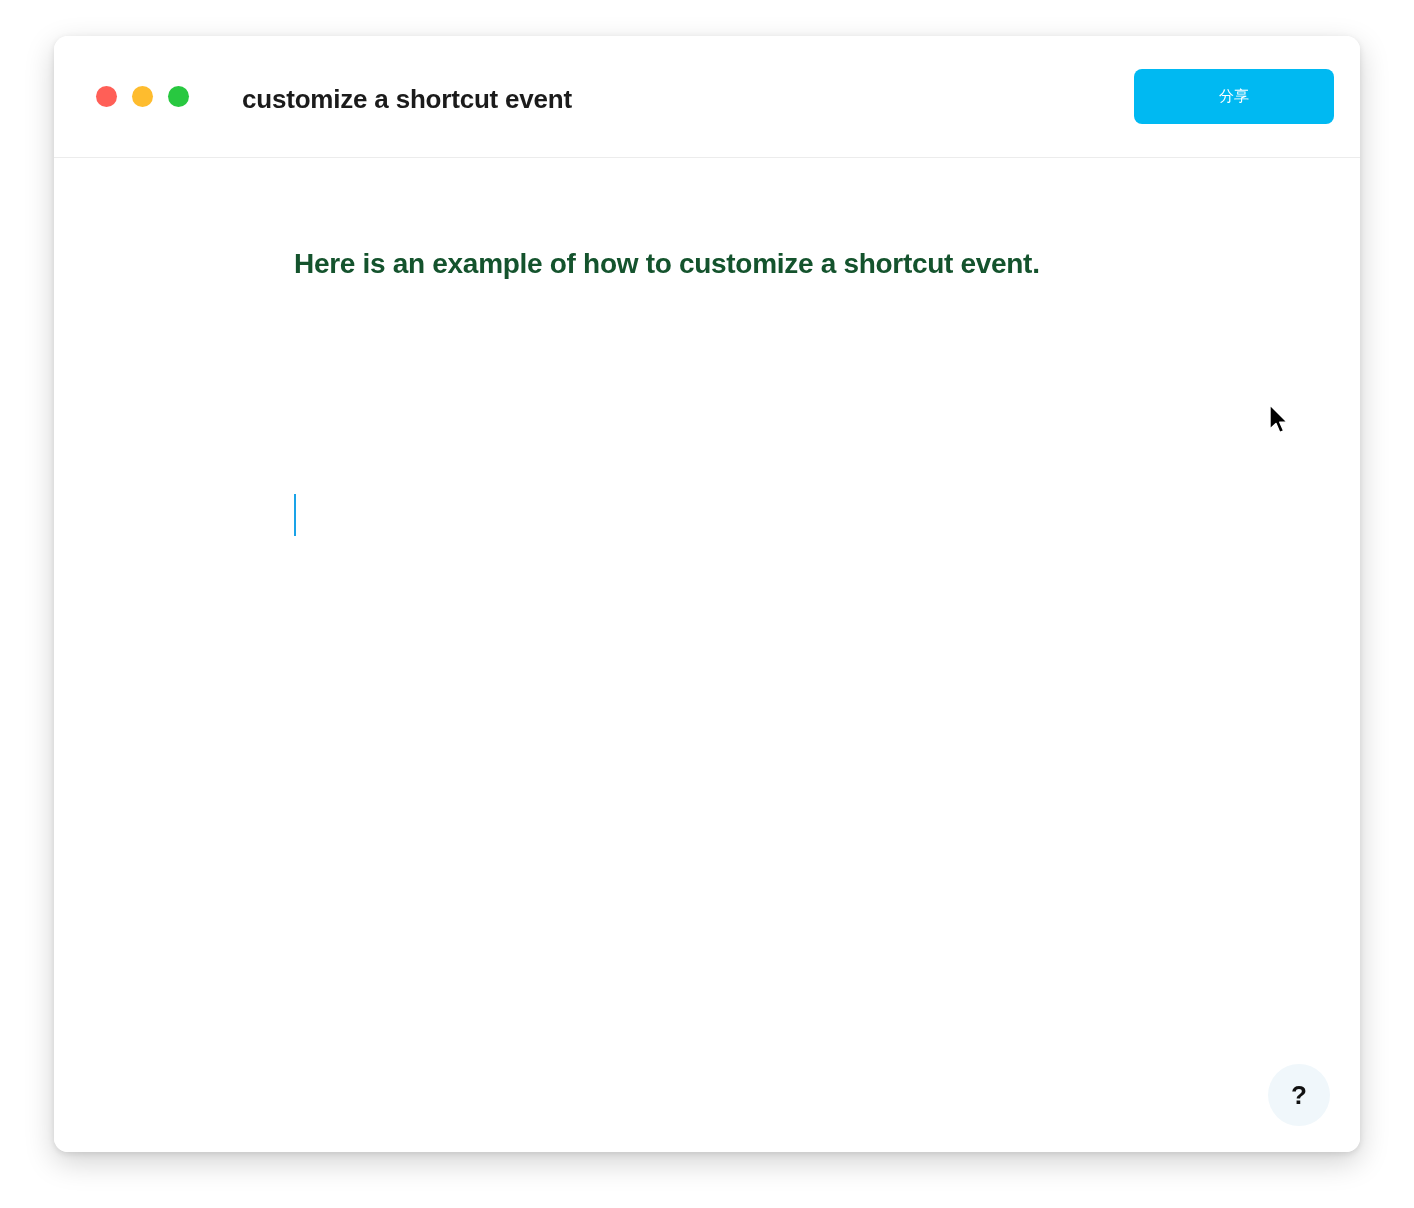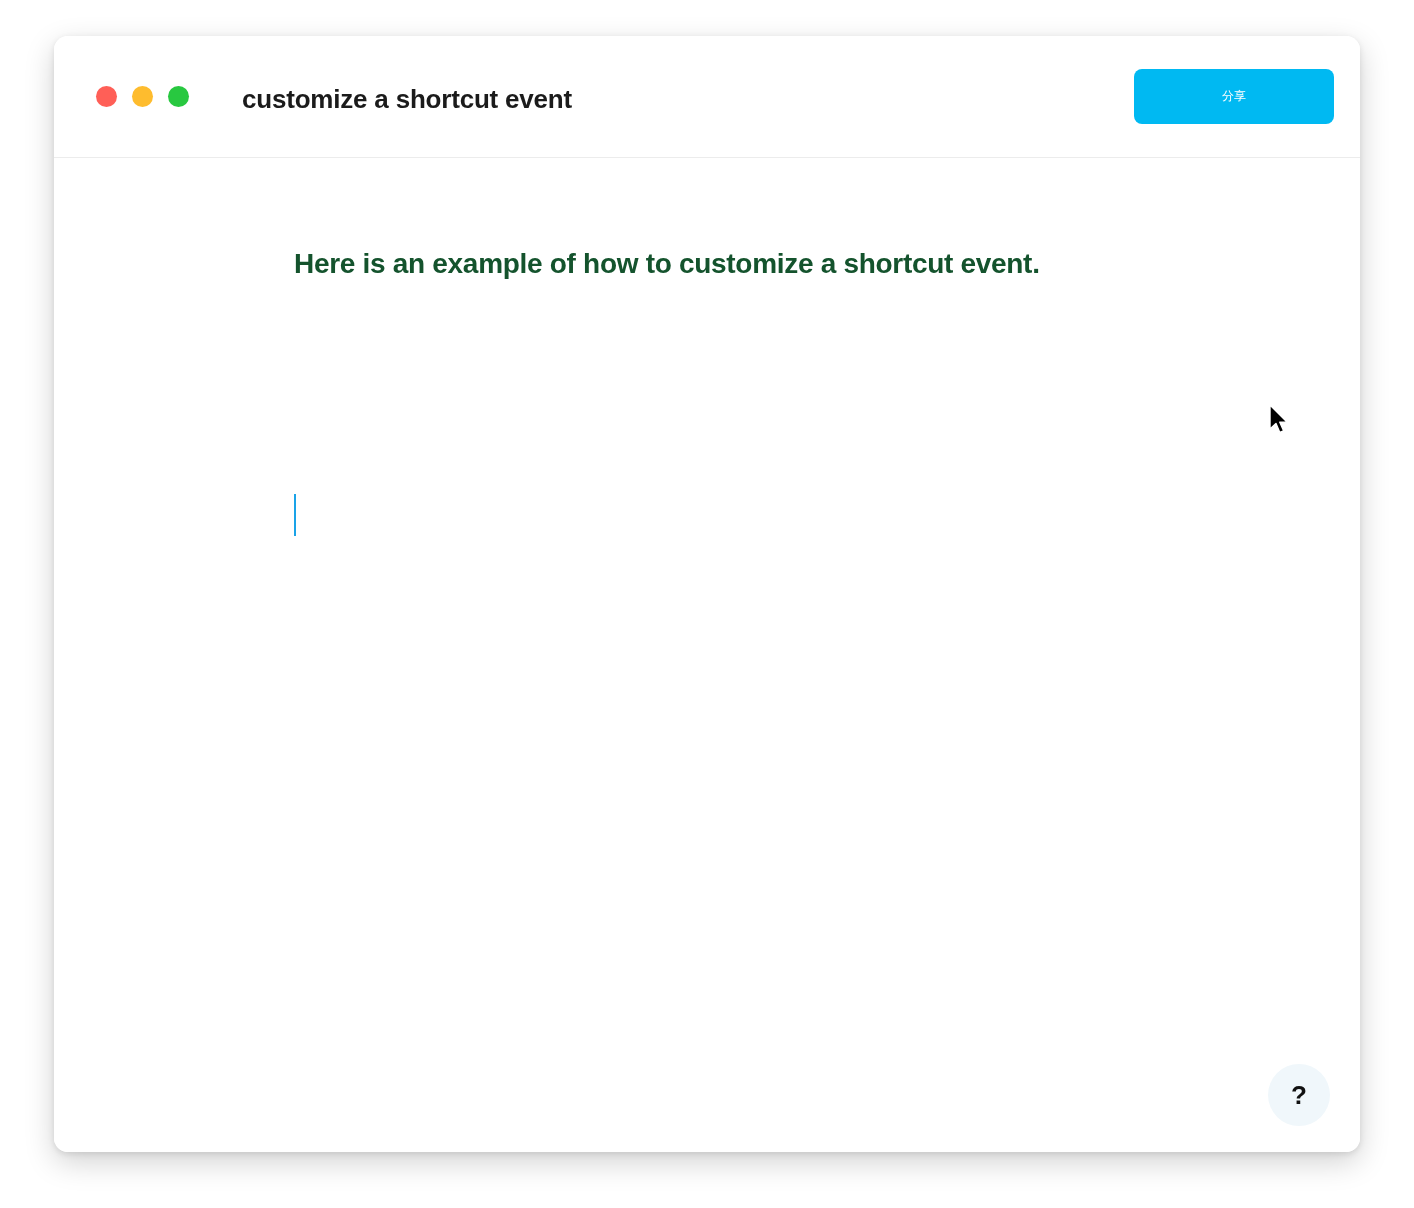--- a/index.html
+++ b/index.html
@@ -72,21 +72,21 @@
   .share-button {
     position: absolute;
     right: 26px;
     top: 33px;
     width: 200px;
     height: 55px;
     background: #00b9f2;
     border: none;
     border-radius: 8px;
     color: #ffffff;
-    font-size: 12px;
+    font-size: 15px;
     font-family: "Liberation Sans", sans-serif;
     cursor: pointer;
     display: flex;
     align-items: center;
     justify-content: center;
     padding: 12px;
   }
 
   
   .content {

